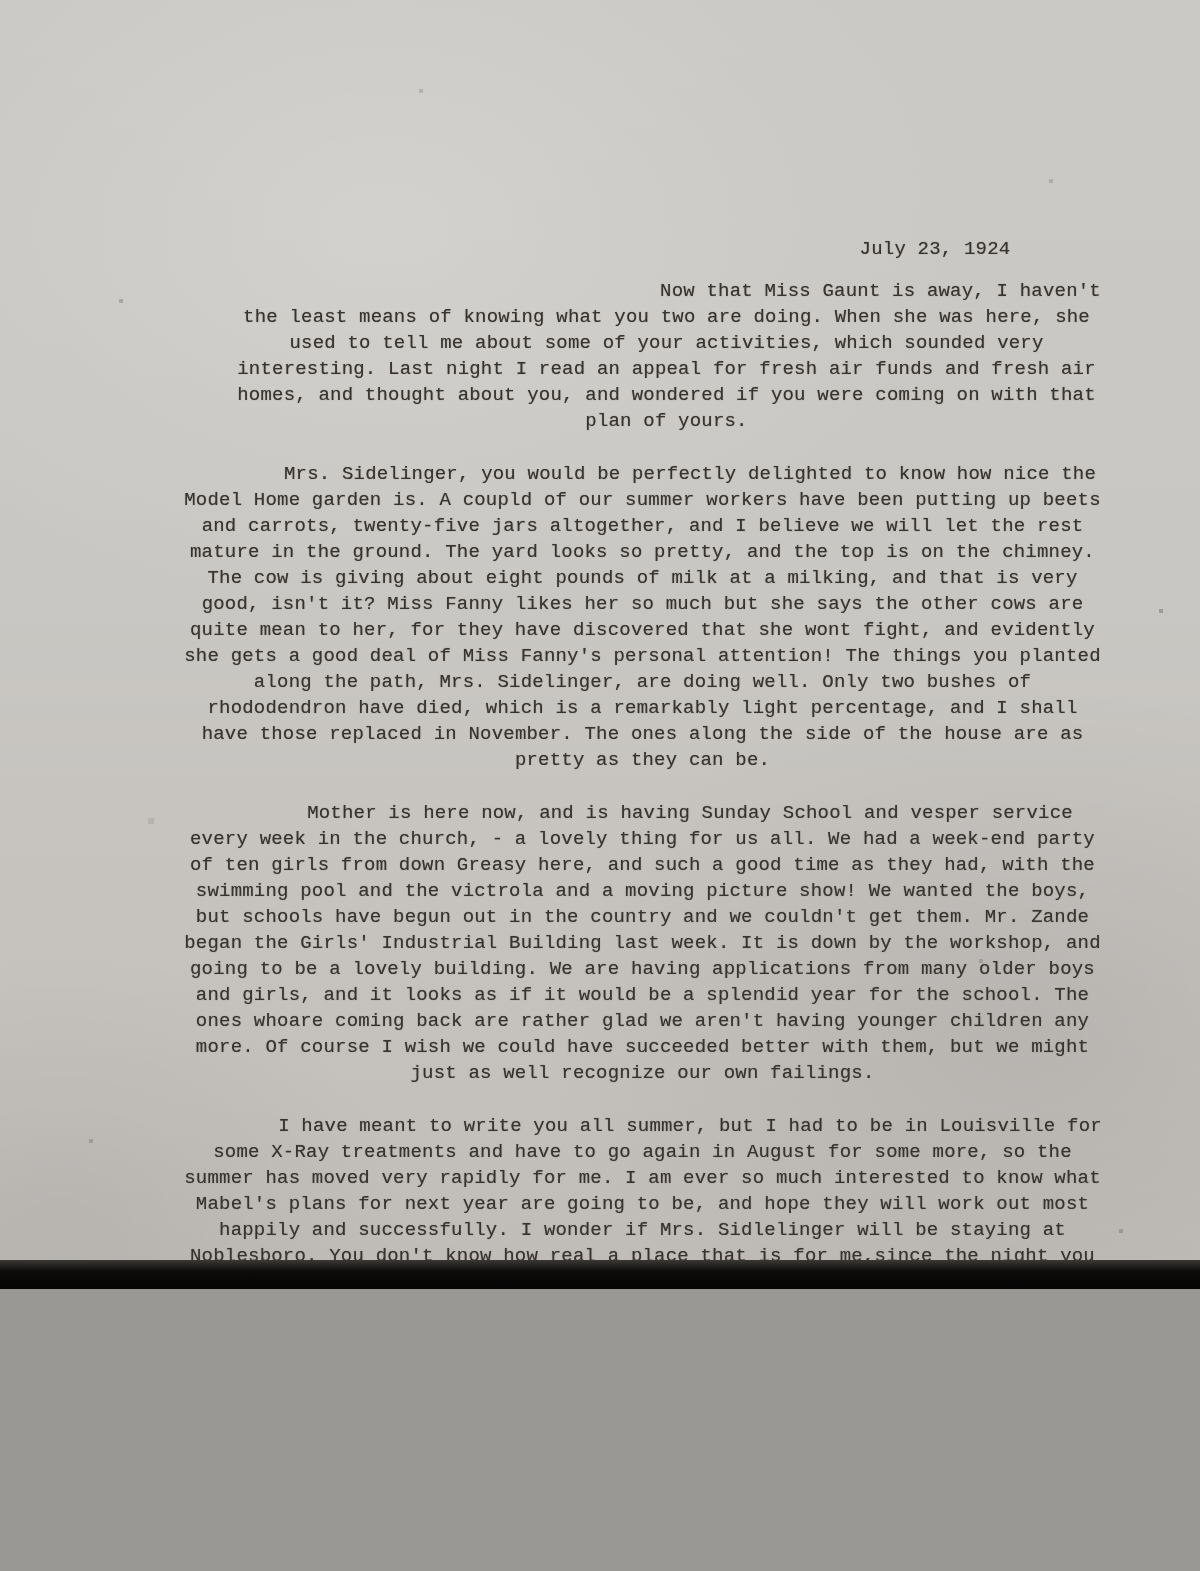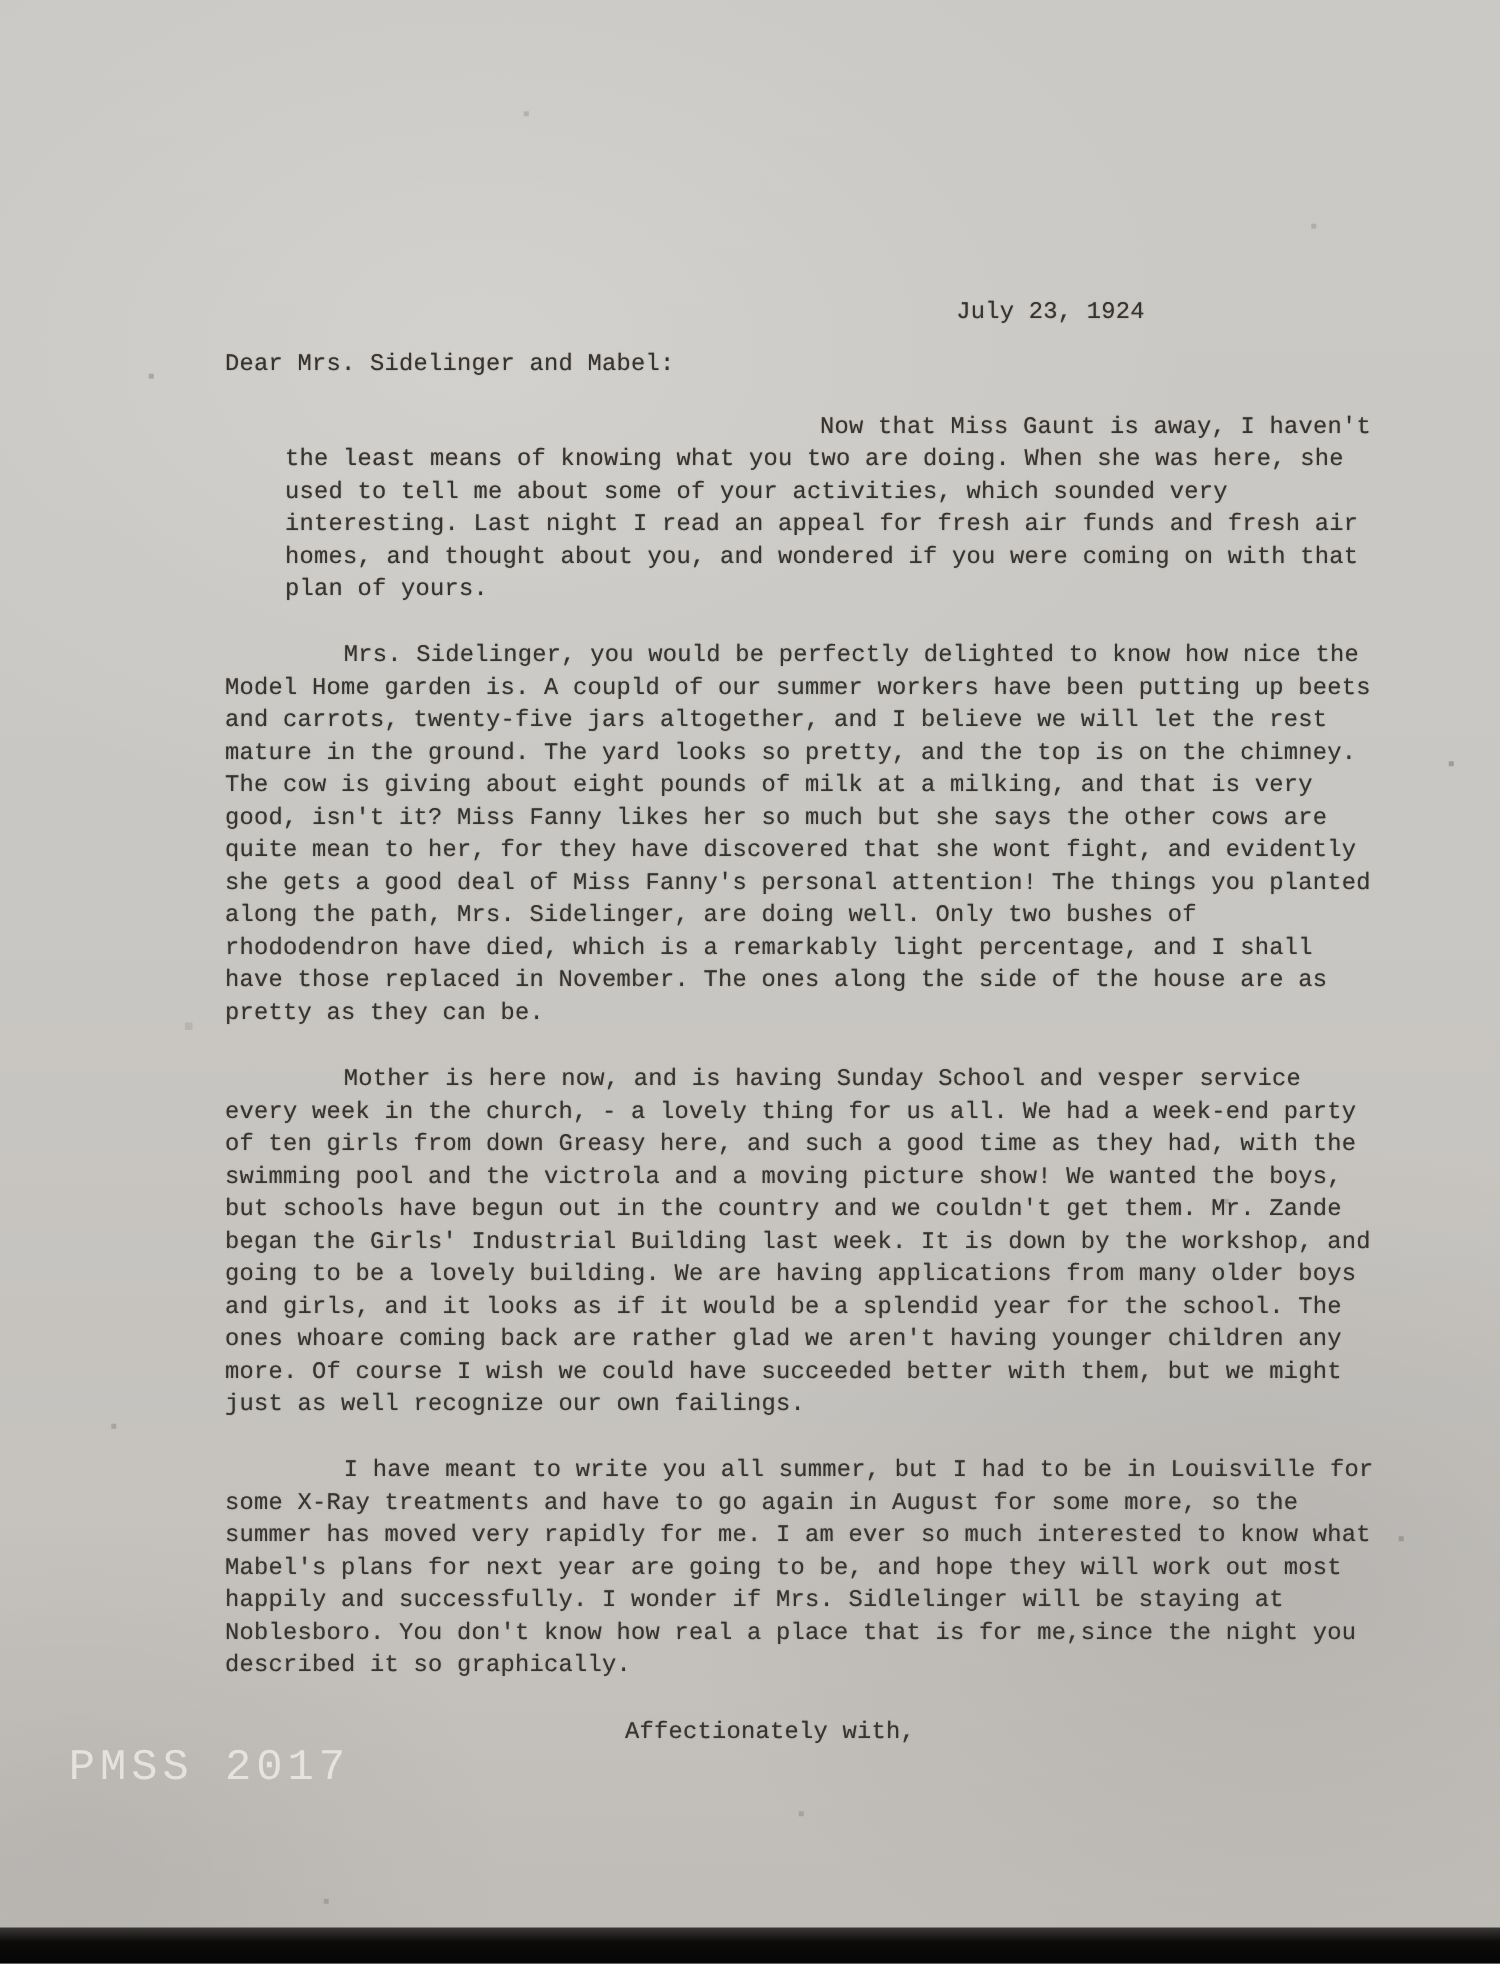--- a/index.html
+++ b/index.html
@@ -3,28 +3,29 @@
 <meta charset="utf-8">
 <style>
   html, body {
     margin: 0;
     padding: 0;
     background: #9a9894;
   }
   .scan {
     position: relative;
     width: 1200px;
-    height: 1571px;
+    height: 1289px;
     overflow: hidden;
     background:
       radial-gradient(ellipse 900px 600px at 32% 18%, rgba(255,255,255,0.16), transparent 65%),
       radial-gradient(ellipse 700px 500px at 85% 80%, rgba(0,0,0,0.07), transparent 70%),
       radial-gradient(ellipse 500px 400px at 5% 95%, rgba(0,0,0,0.05), transparent 70%),
       linear-gradient(180deg, #cbc9c5 0%, #c9c7c3 45%, #c4c1bd 85%, #bfbcb8 100%);
     font-family: "Liberation Mono", "DejaVu Sans Mono", monospace;
+    text-align: center;
   }
   
   .specks {
     position: absolute;
     inset: 0;
     pointer-events: none;
     width: 2px; height: 2px;
     background: transparent;
     box-shadow:
       120px 300px 0 1px rgba(60,55,50,0.25),
@@ -88,21 +89,20 @@
   }
 </style>
 </head>
 <body>
 
 <div class="scan">
   <div class="specks"></div>
 
   <div class="content">
     <div class="date-line">July 23, 1924</div>
-    <div class="salutation">Dear Mrs. Sidelinger and Mabel:</div>
     <p class="para first">Now that Miss Gaunt is away, I haven't the least means of knowing what you two are doing.  When she was here, she used to tell me about some of your activities, which sounded very interesting.  Last night I read an appeal for fresh air funds and fresh air homes, and thought about you, and wondered if you were coming on with that plan of yours.</p>
     <p class="para">Mrs. Sidelinger, you would be perfectly delighted to know how nice the Model Home garden is.  A coupld of our summer workers have been putting up beets and carrots, twenty-five jars altogether, and I believe we will let the rest mature in the ground.  The yard looks so pretty, and the top is on the chimney.  The cow is giving about eight pounds of milk at a milking, and that is very good, isn't it?  Miss Fanny likes her so much but she says the other cows are quite mean to her, for they have discovered that she wont fight, and evidently she gets a good deal of Miss Fanny's personal attention!   The things you planted along the path, Mrs. Sidelinger,  are doing well.  Only two bushes of rhododendron have died, which is a remarkably light percentage, and I shall have those replaced in November.  The ones along the side of the house are as pretty as they can be.</p>
     <p class="para">Mother is here now, and is having Sunday School and vesper service every week in the church, - a lovely thing for us all.  We had a week-end party of ten girls from down Greasy here, and such a good time as they had, with the swimming pool and the victrola and a moving picture show!  We wanted the boys, but schools have begun out in the country and we couldn't get them. Mr. Zande began the Girls' Industrial Building last week.  It is down by the workshop, and going to be a lovely building.  We are having applications from many older boys and girls, and it looks as if it would be a splendid year for the school.  The ones whoare coming back are rather glad we aren't having younger children any more.  Of course I wish we could have succeeded better with them, but we might just as well recognize our own failings.</p>
     <p class="para">I have meant to write you all summer, but I had to be in Louisville for some X-Ray treatments and have to go again in August for some more, so the summer has moved very rapidly for me.  I am ever so much interested to know what Mabel's plans for next year are going to be, and hope they will work out most happily and successfully.  I wonder if Mrs. Sidlelinger will be staying at Noblesboro.  You don't know how real a place that is for me,since the night you described it so graphically.</p>
     <div class="closing">Affectionately with,</div>
   </div>
 
   <div class="watermark">PMSS 2017</div>
   <div class="bottom-edge"></div>
 </div>

